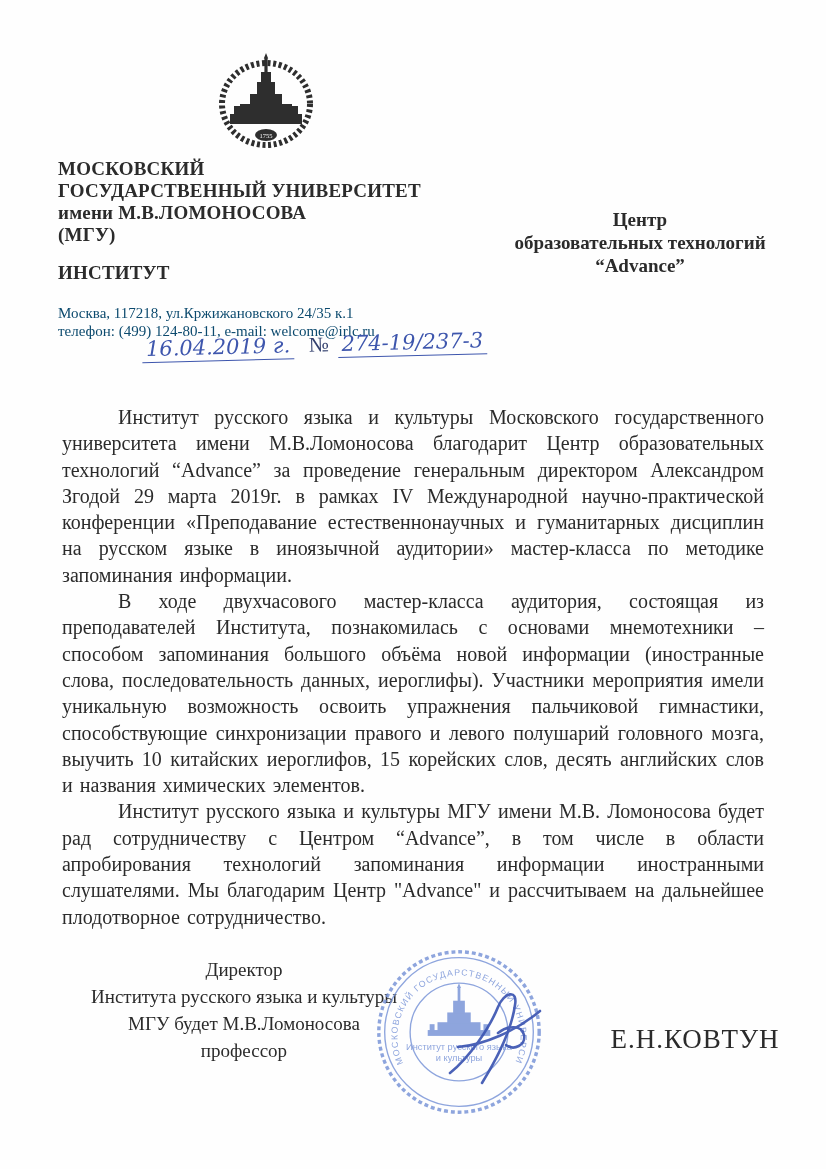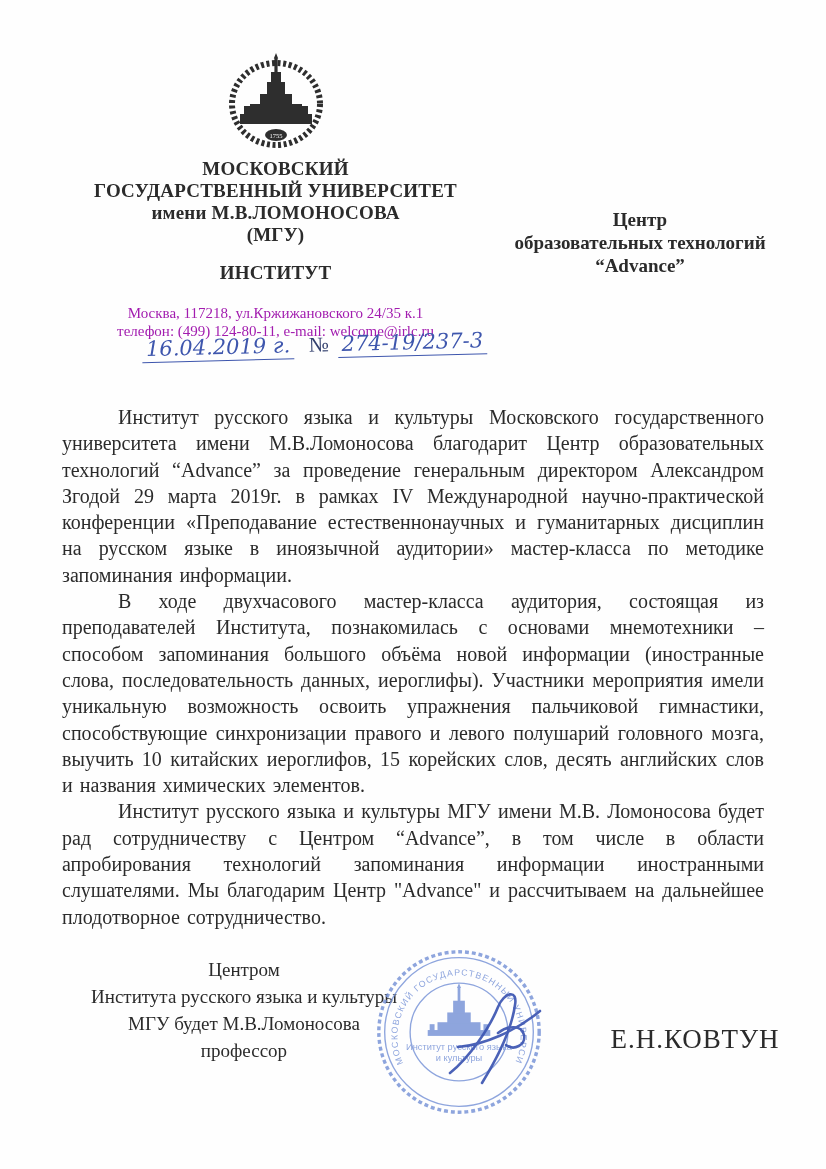--- a/index.html
+++ b/index.html
@@ -2,25 +2,25 @@
 <html lang="ru"><head>
 <meta charset="utf-8">
 <style>
   html,body{margin:0;padding:0;background:#ffffff;}
   .page{
     position:relative;width:826px;height:1169px;margin:0 auto;
     background:#fefefe;overflow:hidden;
     font-family:"Liberation Serif", serif;color:#2b2b2b;
   }
   
-  .header-left{position:absolute;left:68px;top:52px;width:415px;text-align:center;}
+  .header-left{position:absolute;left:58px;top:52px;width:415px;text-align:left;}
   .emblem{display:block;margin:0 auto 10px auto;}
   .uni-line{font-weight:bold;font-size:19px;line-height:22px;letter-spacing:.2px;}
   .inst-block{margin-top:16px;}
-  .address{margin-top:20px;font-size:15px;line-height:18px;color:#a21caf;}
+  .address{margin-top:20px;font-size:15px;line-height:18px;color:#0c4a6e;}
   .header-right{
     position:absolute;left:470px;top:208px;width:340px;text-align:center;
     font-weight:bold;font-size:19px;line-height:23px;
   }
   
   .ref-line{
     position:absolute;left:142px;top:333px;width:320px;
     font-family:"DejaVu Serif", serif;font-style:italic;
     font-size:21px;transform:rotate(-1.5deg);white-space:nowrap;
   }
@@ -100,21 +100,21 @@
     <span class="hw">274-19/237-3</span>
   </div>
 
   <div class="body-text">
     <p>Институт русского языка и культуры Московского государственного университета имени М.В.Ломоносова благодарит Центр образовательных технологий “Advance” за проведение генеральным директором Александром Згодой 29 марта 2019г. в рамках IV Международной научно-практической конференции «Преподавание естественнонаучных и гуманитарных дисциплин на русском языке в иноязычной аудитории» мастер-класса по методике запоминания информации.</p>
     <p>В ходе двухчасового мастер-класса аудитория, состоящая из преподавателей Института, познакомилась с основами мнемотехники – способом запоминания большого объёма новой информации (иностранные слова, последовательность данных, иероглифы). Участники мероприятия имели уникальную возможность освоить упражнения пальчиковой гимнастики, способствующие синхронизации правого и левого полушарий головного мозга, выучить 10 китайских иероглифов, 15 корейских слов, десять английских слов и названия химических элементов.</p>
     <p>Институт русского языка и культуры МГУ имени М.В. Ломоносова будет рад сотрудничеству с Центром “Advance”, в том числе в области апробирования технологий запоминания информации иностранными слушателями. Мы благодарим Центр "Advance" и рассчитываем на дальнейшее  плодотворное сотрудничество.</p>
   </div>
 
   <div class="sig-titles">
-    <div>Центром</div>
+    <div>Директор</div>
     <div>Института русского языка и культуры</div>
     <div>МГУ будет М.В.Ломоносова</div>
     <div>профессор</div>
   </div>
 
   <div class="stamp-wrap">
     <svg width="176" height="176" viewBox="0 0 180 180">
       <defs>
         <path id="ringPath" d="M 33,122 A 63,63 0 1 1 147,122" fill="none"></path>
       </defs>

